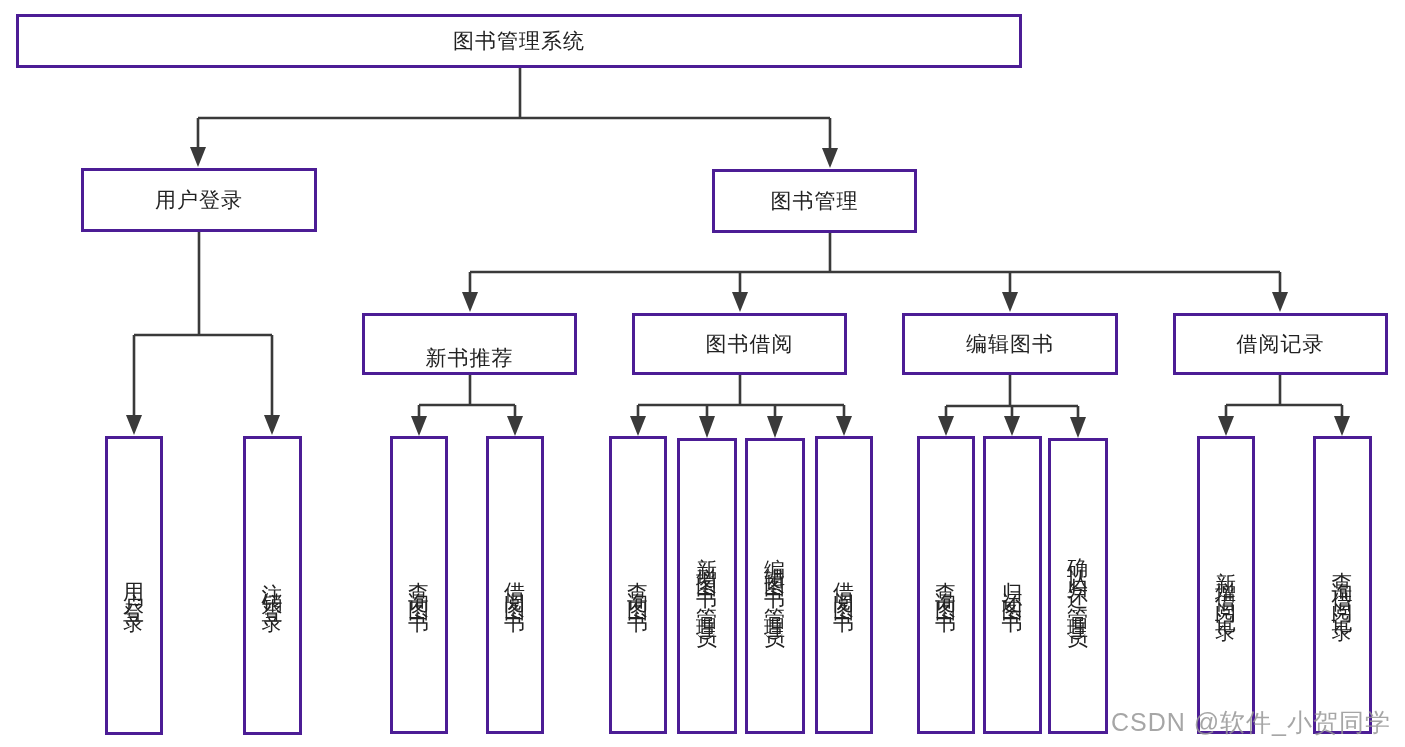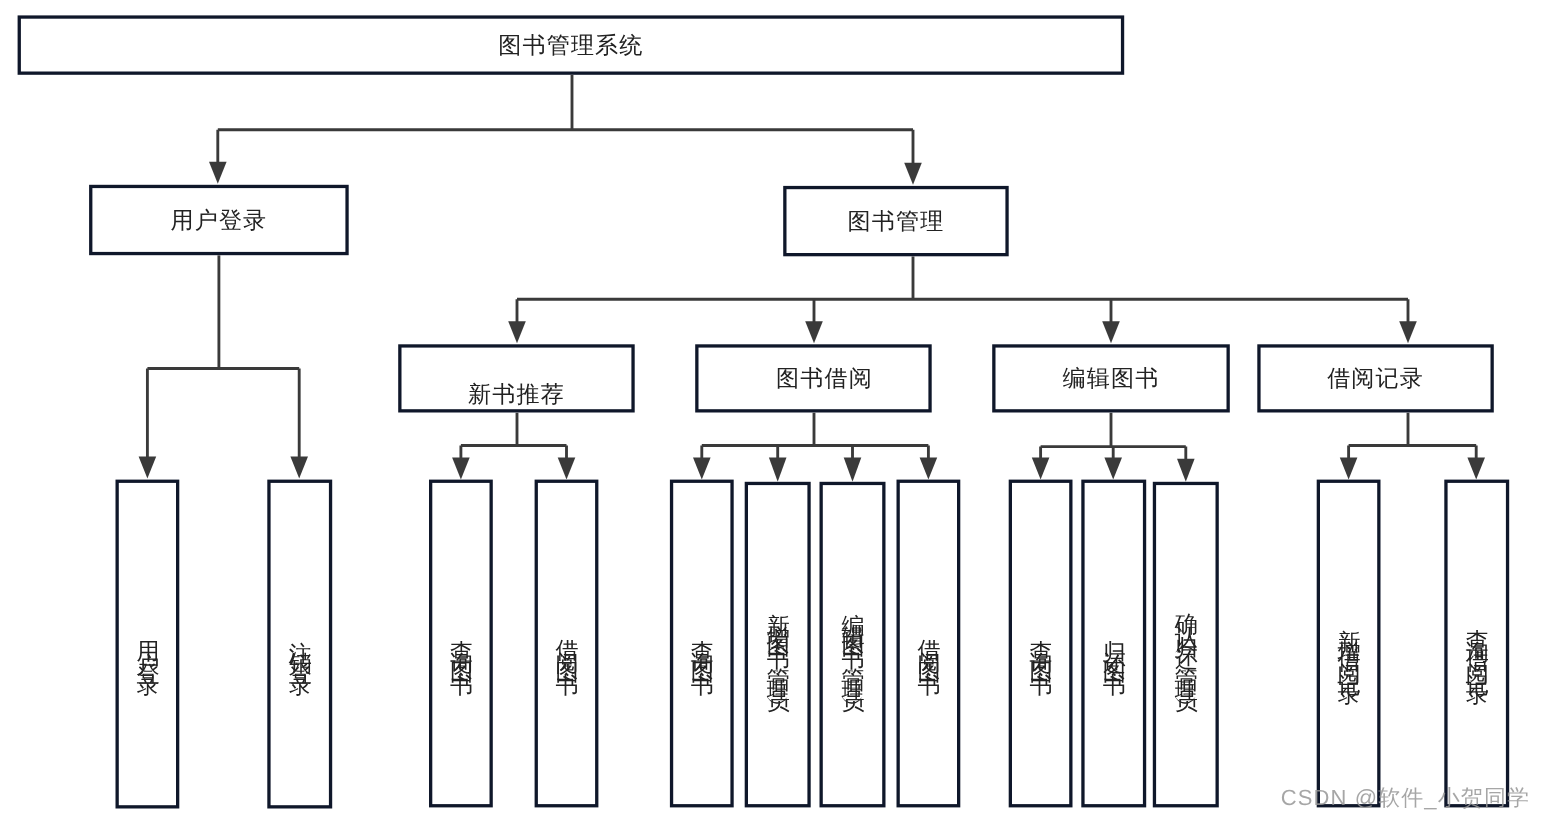--- a/index.html
+++ b/index.html
@@ -14,41 +14,41 @@
   }
   .wires {
     position: absolute;
     left: 0; top: 0;
     width: 1405px; height: 747px;
     pointer-events: none;
   }
   .node {
     position: absolute;
     box-sizing: border-box;
-    border: 3px solid #0f172a;
+    border: 3px solid #4c1d95;
     background: #ffffff;
     display: flex;
     align-items: center;
     justify-content: center;
     font-size: 21px;
     letter-spacing: 1px;
     color: #222222;
   }
   .node .vtext {
     writing-mode: vertical-lr;
     text-orientation: mixed;
     letter-spacing: 10px;
     line-height: 1;
     white-space: nowrap;
   }
   .watermark {
     position: absolute;
     right: 14px;
     bottom: 8px;
-    font-size: 20px;
+    font-size: 25px;
     letter-spacing: 1px;
     color: rgba(150, 150, 150, 0.85);
     z-index: 5;
     white-space: nowrap;
   }
 </style>
 </head>
 <body>
 
 <div class="canvas">
@@ -113,21 +113,21 @@
 
   <div class="node" style="left:362px; top:313px; width:215px; height:62px;align-items:flex-end;">
     <span>新书推荐</span>
   </div>
   <div class="node" style="left:632px; top:313px; width:215px; height:62px;padding-left:20px;">
     <span>图书借阅</span>
   </div>
   <div class="node" style="left:902px; top:313px; width:216px; height:62px;">
     <span>编辑图书</span>
   </div>
-  <div class="node" style="left:1143px; top:313px; width:215px; height:62px;">
+  <div class="node" style="left:1173px; top:313px; width:215px; height:62px;">
     <span>借阅记录</span>
   </div>
 
   <div class="node" style="left:105px; top:436px; width:58px; height:299px;">
     <span class="vtext">用户登录</span>
   </div>
   <div class="node" style="left:243px; top:436px; width:59px; height:299px;">
     <span class="vtext">注销登录</span>
   </div>
 

